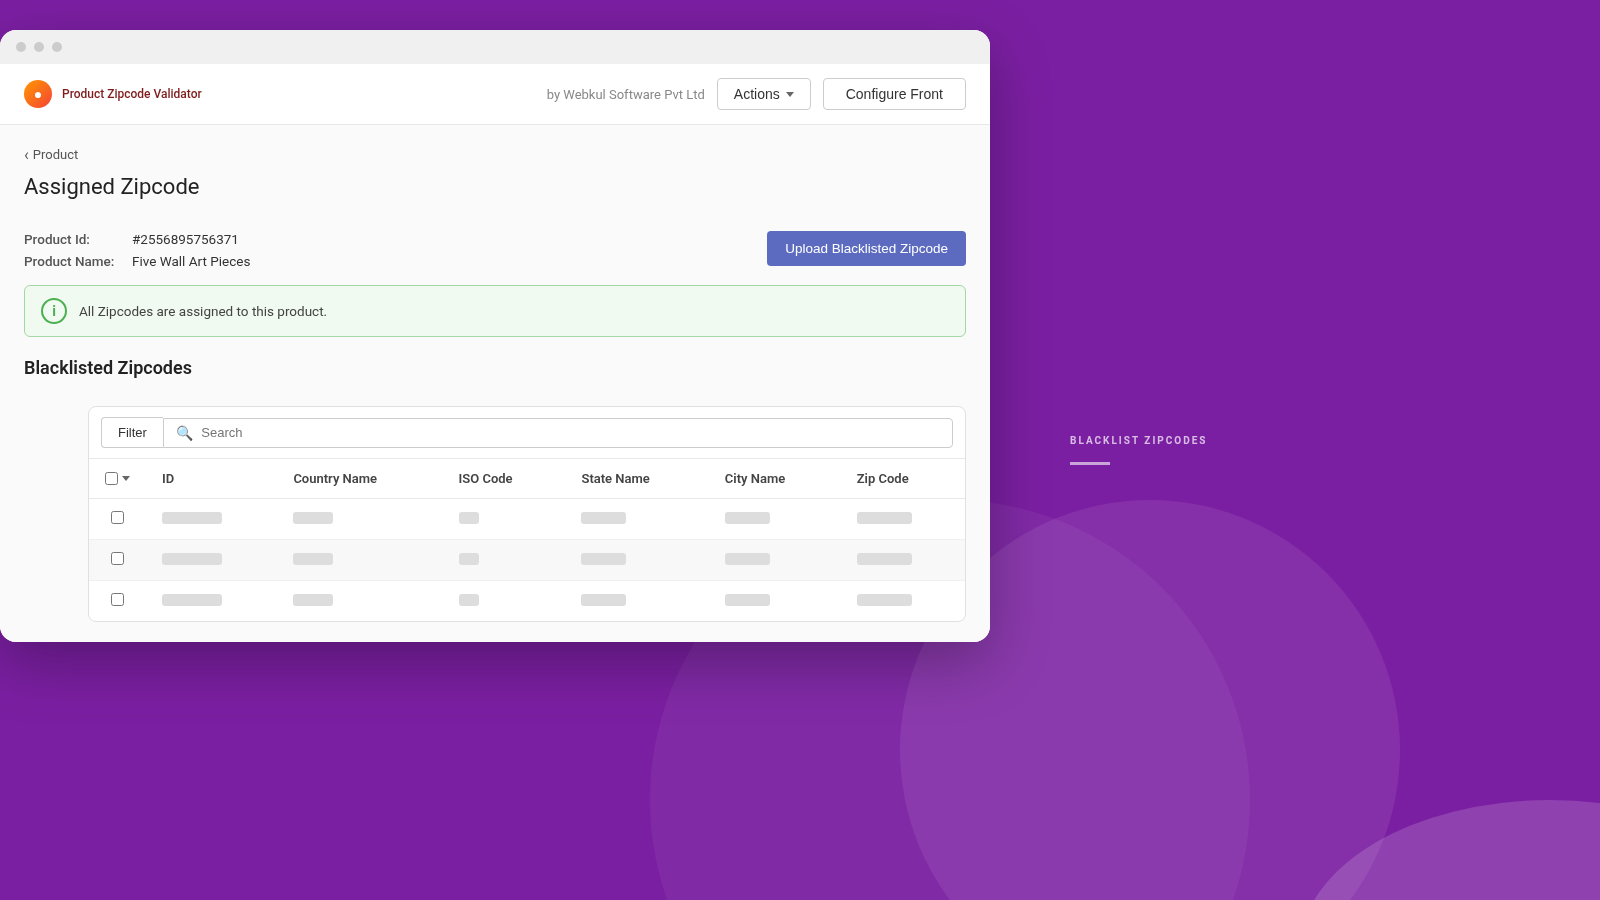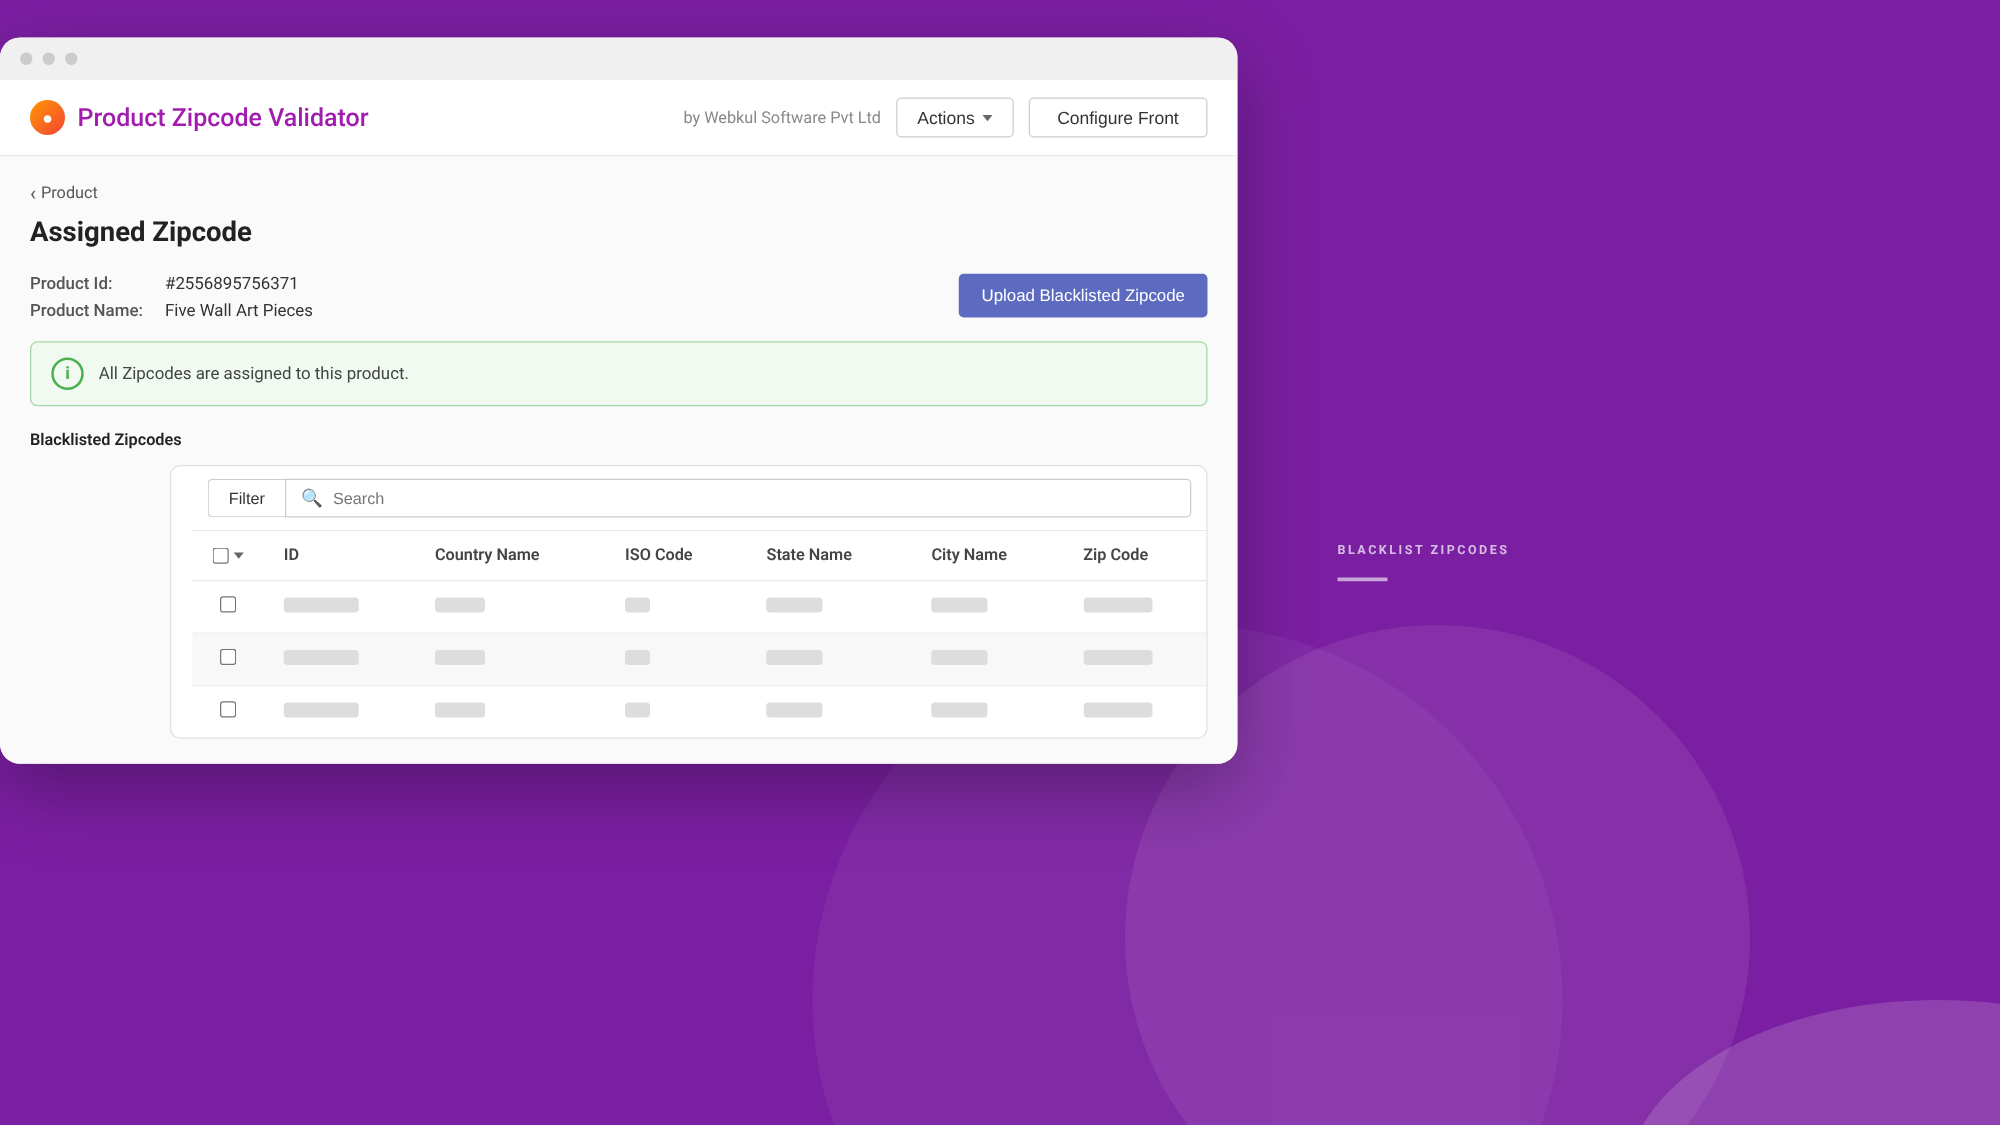--- a/index.html
+++ b/index.html
@@ -82,23 +82,23 @@
       background: linear-gradient(135deg, #ff9800, #f44336);
       border-radius: 50%;
       display: flex;
       align-items: center;
       justify-content: center;
       color: white;
       font-size: 14px;
       font-weight: bold;
     }
     .app-logo-text {
-      font-size: 20px;
+      font-size: 12px;
       font-weight: 500;
-      color: #a21caf;
+      color: #7f1d1d;
     }
     .app-header-right {
       display: flex;
       align-items: center;
       gap: 12px;
     }
     .by-text {
       color: #888;
       font-size: 13px;
     }
@@ -178,23 +178,23 @@
       gap: 4px;
       cursor: pointer;
       color: #555;
     }
     .back-arrow {
       font-size: 16px;
     }
 
     .page-title {
       font-size: 22px;
-      font-weight: 700;
+      font-weight: 400;
       color: #222;
-      margin-bottom: 20px;
+      margin-bottom: 32px;
     }
 
     .product-info-row {
       display: flex;
       align-items: flex-start;
       justify-content: space-between;
       margin-bottom: 16px;
     }
     .product-info {
       display: flex;
@@ -249,34 +249,33 @@
       font-weight: bold;
       flex-shrink: 0;
     }
     .info-text {
       font-size: 13.5px;
       color: #444;
     }
 
     
     .section-title {
-      font-size: 13px;
+      font-size: 18px;
       font-weight: 600;
       color: #222;
-      margin-bottom: 12px;
+      margin-bottom: 28px;
     }
 
     
     .table-container {
       background: white;
       border-radius: 8px;
       border: 1px solid #e0e0e0;
       overflow: hidden;
-      margin-left: 112px;
-      padding-left: 17px;
+      margin-left: 64px;
     }
 
     .table-toolbar {
       display: flex;
       align-items: center;
       padding: 10px 12px;
       border-bottom: 1px solid #e8e8e8;
       gap: 0;
     }
     .filter-btn {

